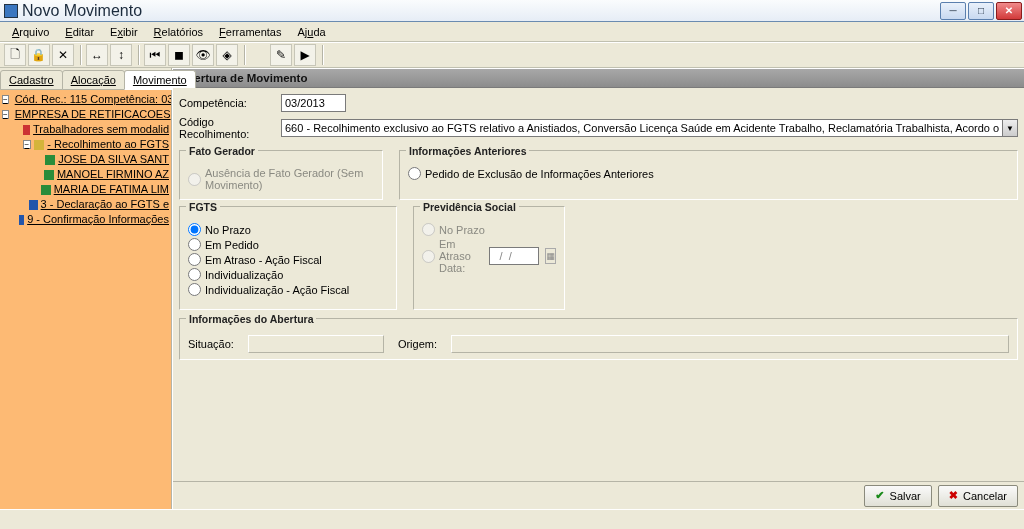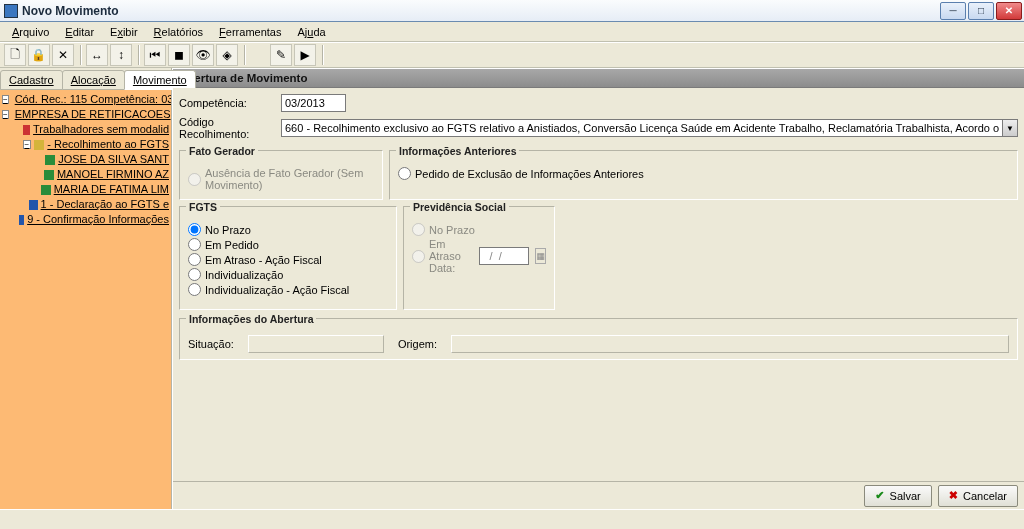--- a/index.html
+++ b/index.html
@@ -1,20 +1,20 @@
 <!DOCTYPE html>
 <html><head>
 <meta charset="utf-8">
 <style>
 * { box-sizing: border-box; font-family: Tahoma, Arial, sans-serif; font-size: 11px; }
 html, body { margin: 0; padding: 0; width: 1024px; height: 529px; background: #d4d0c8; overflow: hidden; }
 
 .titlebar { height: 22px; background: linear-gradient(#fafcfd,#e6edf6); border-bottom: 1px solid #6a8bb0; display: flex; align-items: center; padding-left: 4px; }
 .titlebar .icon { width: 14px; height: 14px; margin-right: 4px; background: #3b77c0; border: 1px solid #234; display: inline-block; }
-.titlebar .title { flex: 1; font-size: 12px; color: #1b2b3d; font-weight: bold; }
+.titlebar .title { flex: 1; font-size: 16px; color: #1b2b3d; }
 .winbtns { display: flex; margin-right: 2px; }
 .winbtn { width: 26px; height: 18px; margin-left: 2px; border-radius: 2px; border: 1px solid #5a7fae; background: linear-gradient(#e9f1fb,#c8d9f0); display: flex; align-items: center; justify-content: center; font-size: 10px; color: #1b2b3d; cursor: pointer; }
 .winbtn.close { background: linear-gradient(#f08a8a,#d23a3a); border-color: #8a1d1d; color: #fff; font-weight: bold; }
 
 .menubar { height: 20px; background: #ece9d8; border-bottom: 1px solid #c0c0b0; padding-left: 4px; display: flex; align-items: center; }
 .menubar .mi { padding: 2px 8px; cursor: pointer; }
 .menubar .mi u { text-decoration: underline; }
 
 .toolbar { height: 26px; background: #ece9d8; border-top: 1px solid #fff; border-bottom: 1px solid #c0c0b0; display: flex; align-items: center; padding: 0 4px; }
 .tbtn { width: 22px; height: 22px; margin-right: 2px; border: 1px solid #c7c6b8; background: #f3f2e9; display: flex; align-items: center; justify-content: center; cursor: pointer; font-size: 12px; }
@@ -40,21 +40,21 @@
 .panelhdr { height: 20px; background: linear-gradient(#a8a8a8,#8c8c8c); color: #111; font-weight: bold; padding: 3px 6px; font-size: 11.5px; border-top: 1px solid #fff; border-bottom: 1px solid #7a7a7a; }
 
 .formarea { flex: 1; background: #ece9d8; padding: 6px 6px 0 6px; position: relative; }
 .frow { display: flex; align-items: center; margin-bottom: 4px; }
 .lbl { width: 102px; }
 .txt { background: #fff; border: 1px solid #7a7a7a; height: 18px; padding: 1px 3px; }
 .combo { display: flex; align-items: stretch; }
 .combo .txt { flex: 1; }
 .combo .dd { width: 15px; background: linear-gradient(#eee,#ccc); border: 1px solid #7a7a7a; border-left: 0; display: flex; align-items: center; justify-content: center; font-size: 8px; cursor: pointer; }
 
-.gbwrap { display: flex; gap: 6px; }
+.gbwrap { display: flex; gap: 16px; }
 .gbox { border: 1px solid #fff; border-top-color: #b5b4a6; border-left-color: #b5b4a6; position: relative; padding: 14px 8px 6px 8px; margin-top: 6px; background: #ece9d8; }
 .gbox .legend { position: absolute; top: -6px; left: 6px; background: #ece9d8; padding: 0 3px; font-weight: bold; font-size: 10.5px; color: #222; }
 .radio { display: flex; align-items: center; margin: 2px 0; }
 .radio input { margin: 0 4px 0 0; }
 .disabled { color: #8a8a82; }
 
 .infobar { display: flex; align-items: center; gap: 14px; margin-top: 4px; }
 .infobar .val { background: #ece9d8; border: 1px solid #b5b4a6; border-top-color: #fff; border-left-color: #fff; height: 18px; flex: 0 0 auto; }
 
 .btnbar { height: 28px; background: #ece9d8; border-top: 1px solid #b5b4a6; display: flex; align-items: center; justify-content: flex-end; padding-right: 6px; gap: 6px; }
@@ -147,21 +147,21 @@
           <span>MANOEL FIRMINO AZ</span>
         </div>
       <div class="row">
           <span class="sp" style="width:48px"></span>
           <span class="tic ic-d"></span>
           <span>MARIA DE FATIMA LIM</span>
         </div>
       <div class="row">
           <span class="sp" style="width:36px"></span>
           <span class="tic ic-e"></span>
-          <span>1 - Declaração ao FGTS e </span>
+          <span>3 - Declaração ao FGTS e </span>
         </div>
       <div class="row">
           <span class="sp" style="width:36px"></span>
           <span class="tic ic-e"></span>
           <span>9 - Confirmação Informações</span>
         </div>
     </div>
   </div>
 
   <div class="rightpane">

